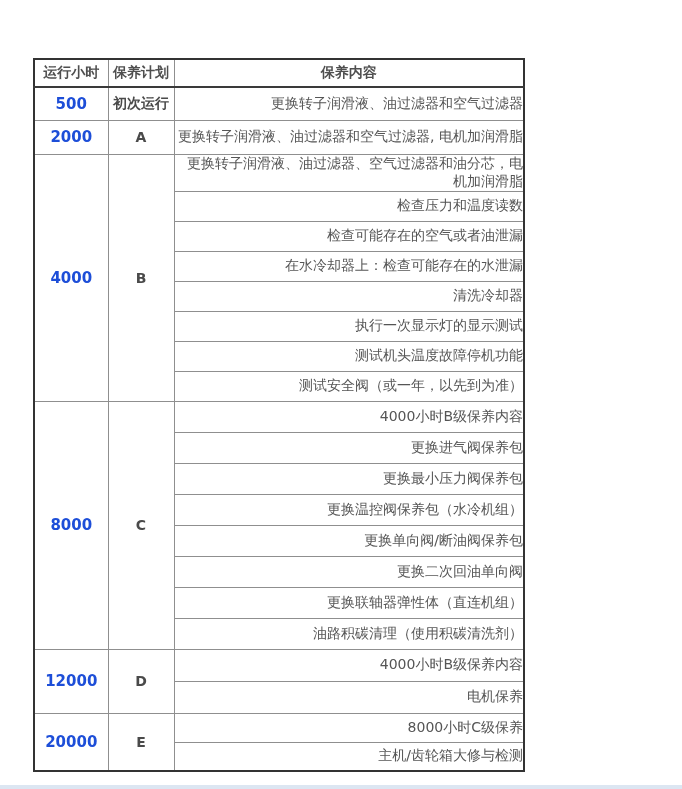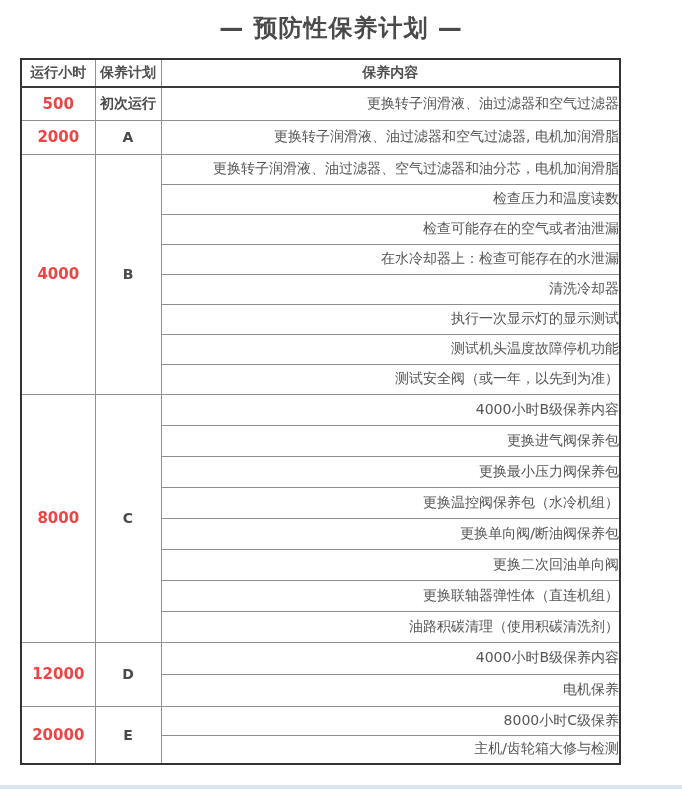--- a/index.html
+++ b/index.html
@@ -19,23 +19,23 @@
     padding-top: 12px;
     width: 682px;
     text-align: center;
     font-size: 24px;
     font-weight: bold;
     color: #4a4a4a;
     letter-spacing: 1px;
   }
   table.maintenance {
     position: absolute;
-    left: 20px;
+    left: 33px;
     top: 58px;
-    width: 601px;
+    width: 492px;
     border-collapse: collapse;
     table-layout: fixed;
     color: #515151;
   }
   table.maintenance th,
   table.maintenance td {
     border: 1px solid #8f8f8f;
     box-sizing: border-box;
     padding: 0;
     background: #ffffff;
@@ -52,21 +52,21 @@
     color: #4f4f4f;
     border-bottom: 2px solid #3a3a3a;
   }
   col.c-hours { width: 74px; }
   col.c-plan  { width: 66px; }
   td.hours {
     text-align: center;
     vertical-align: middle;
     font-weight: bold;
     font-size: 15px;
-    color: #ef4444;
+    color: #1d4ed8;
   }
   td.plan {
     text-align: center;
     vertical-align: middle;
     font-weight: bold;
     font-size: 14px;
     color: #4a4a4a;
   }
   td.item {
     font-size: 14px;
@@ -82,21 +82,20 @@
     width: 682px;
     height: 4px;
     background: #dce6f2;
   }
 </style>
 </head>
 <body>
 
 <div class="page">
 
-  <div class="page-title">— 预防性保养计划 —</div>
 
   <table class="maintenance">
     <colgroup>
       <col class="c-hours">
       <col class="c-plan">
       <col class="c-content">
     </colgroup>
     <thead>
       <tr>
         <th>运行小时</th>

